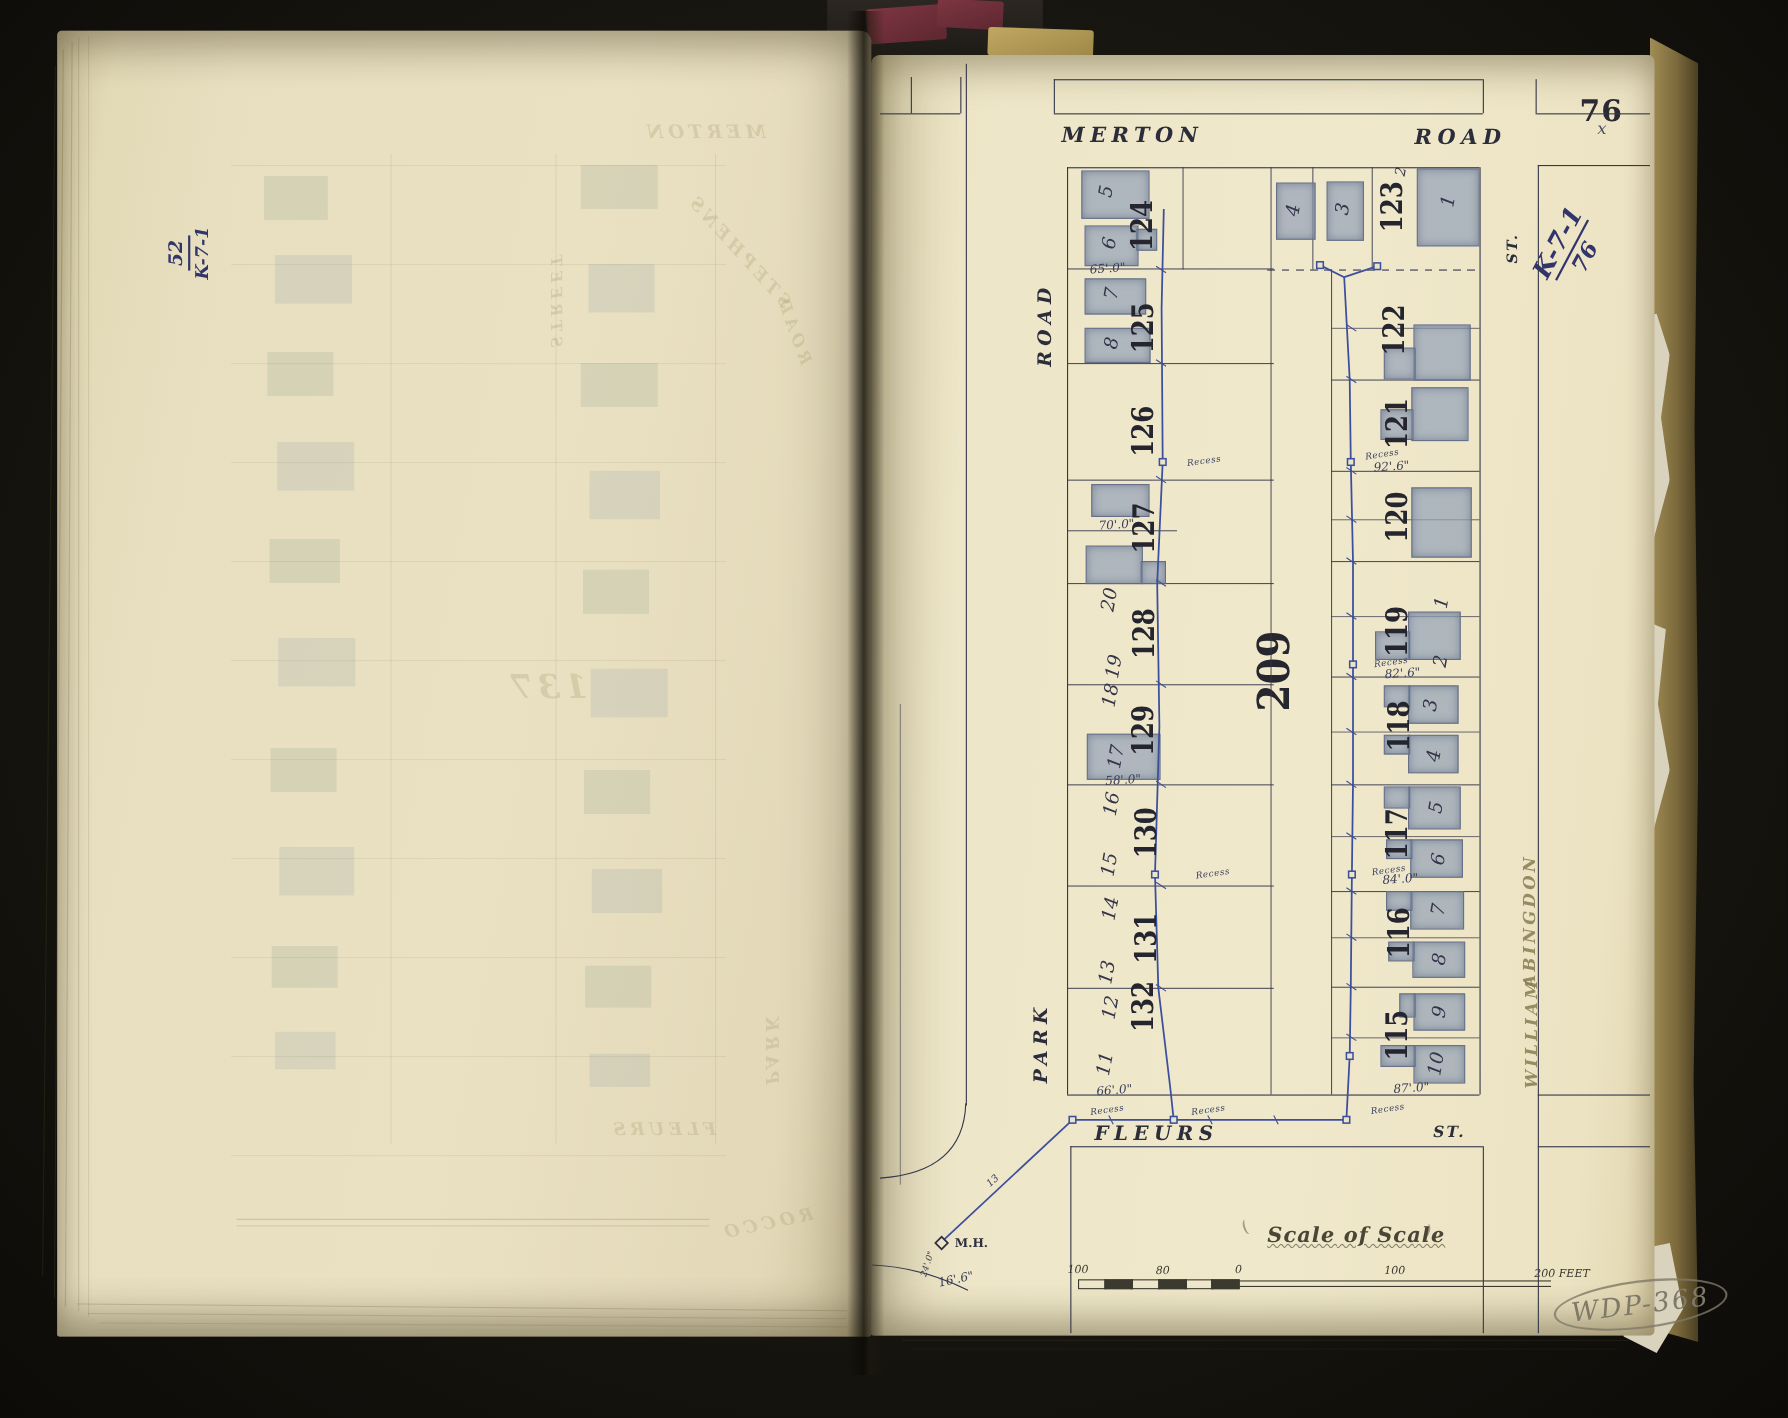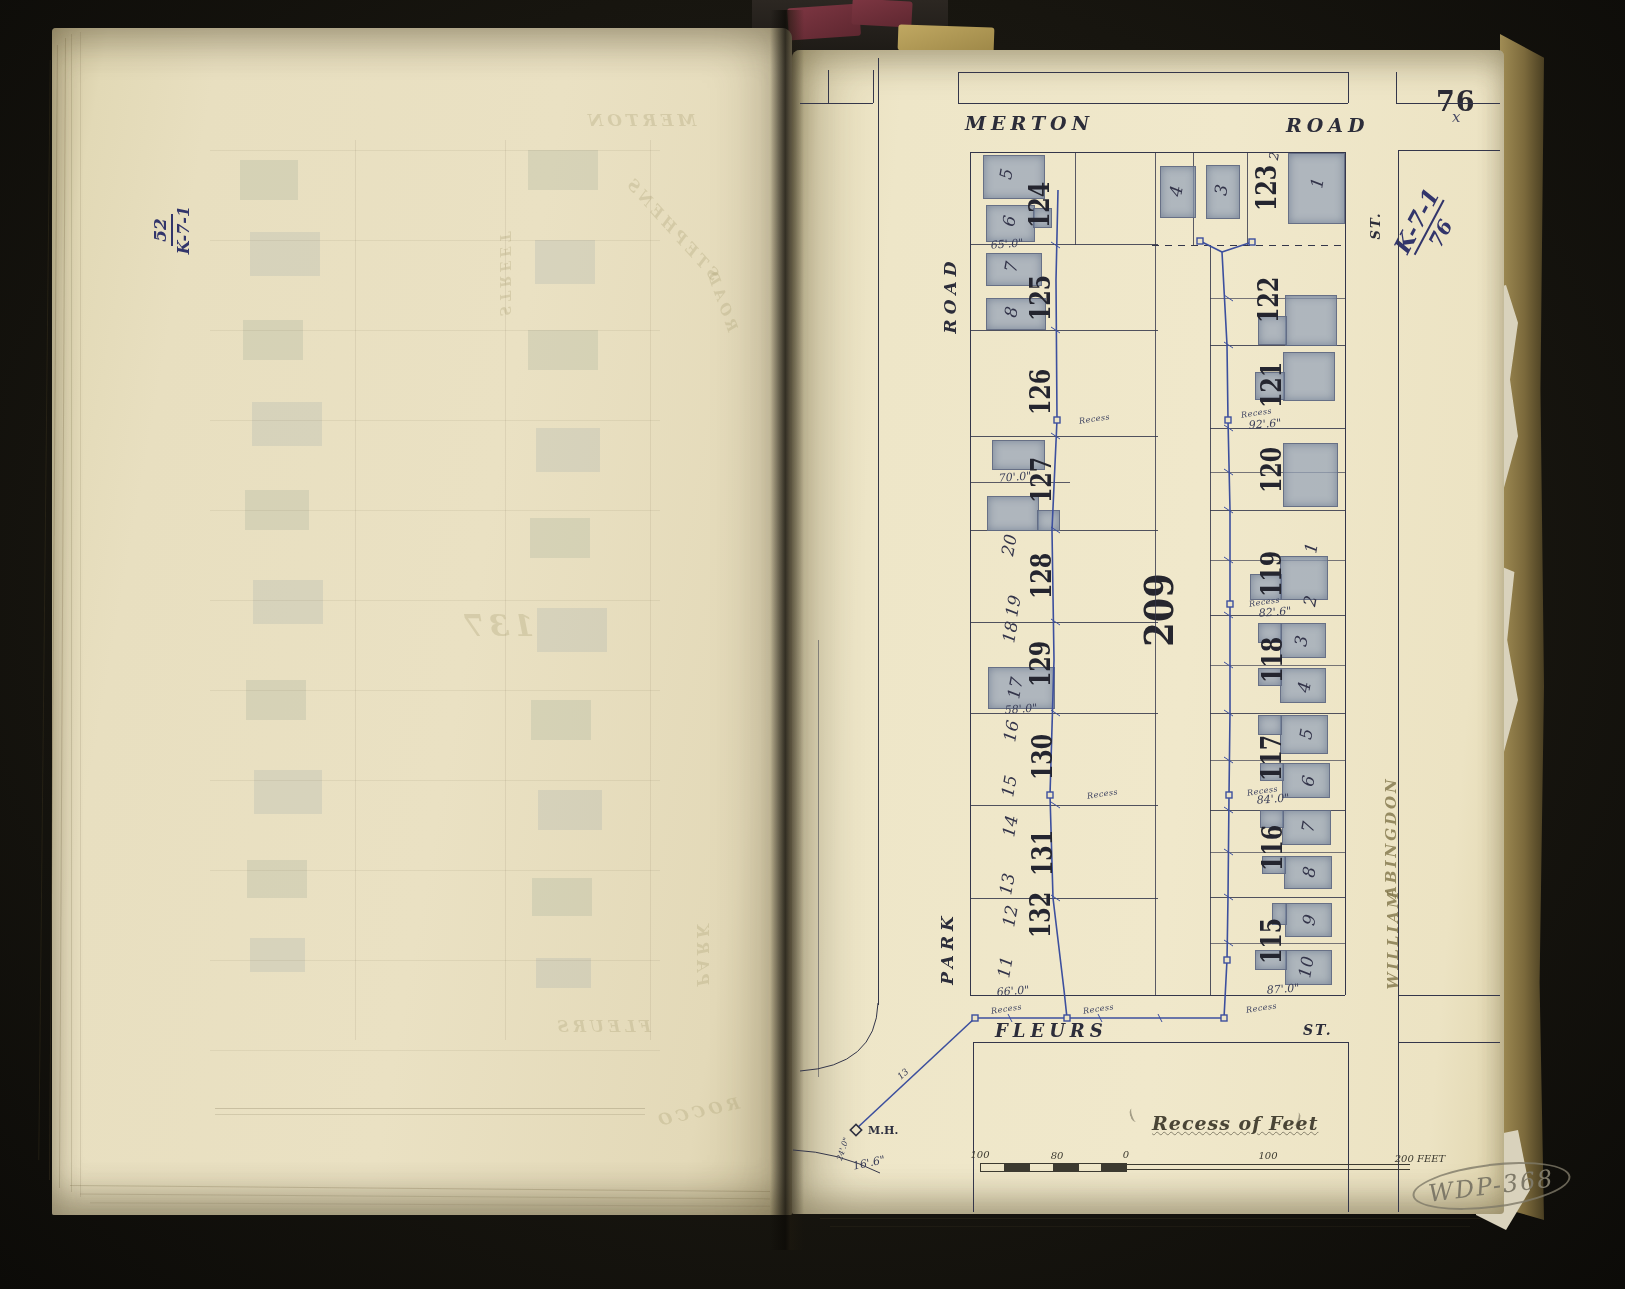--- a/index.html
+++ b/index.html
@@ -352,21 +352,21 @@
       <div class="recess" style="position: absolute; left: 1241px; top: 413px;">Recess</div>
       <div class="recess" style="position: absolute; left: 1249px; top: 602px;">Recess</div>
       <div class="recess" style="position: absolute; left: 1247px; top: 791px;">Recess</div>
       <div class="recess" style="position: absolute; left: 991px; top: 1009px;">Recess</div>
       <div class="recess" style="position: absolute; left: 1083px; top: 1009px;">Recess</div>
       <div class="recess" style="position: absolute; left: 1246px; top: 1008px;">Recess</div>
     </div>
 
   <div class="abs" style="left:868px;top:1124px;font-size:11px;font-weight:bold;color:#2e3040;">M.H.</div>
 
-  <div class="abs scale-title" style="left:1152px;top:1112px;">Recess of Feet</div>
+  <div class="abs scale-title" style="left:1152px;top:1112px;">Scale of Scale</div>
   <div class="abs" style="left:1130px;top:1108px;width:6px;height:14px;border-left:2px solid rgba(74,69,54,.45);border-radius:60% 0 0 60%;transform:rotate(-18deg);"></div>
   <div class="abs" style="left:1292px;top:1112px;width:6px;height:14px;border-right:2px solid rgba(74,69,54,.45);border-radius:0 60% 60% 0;transform:rotate(18deg);"></div>
   <div id="scale-bar" class="abs">
       <div style="position: absolute; left: 980px; top: 1163px; width: 24.2px; height: 7px; background: transparent; border: 1px solid rgb(60, 58, 48);"></div>
       <div style="position: absolute; left: 1004.2px; top: 1163px; width: 24.2px; height: 7px; background: rgb(60, 58, 48); border: 1px solid rgb(60, 58, 48);"></div>
       <div style="position: absolute; left: 1028.4px; top: 1163px; width: 24.2px; height: 7px; background: transparent; border: 1px solid rgb(60, 58, 48);"></div>
       <div style="position: absolute; left: 1052.6px; top: 1163px; width: 24.2px; height: 7px; background: rgb(60, 58, 48); border: 1px solid rgb(60, 58, 48);"></div>
       <div style="position: absolute; left: 1076.8px; top: 1163px; width: 24.2px; height: 7px; background: transparent; border: 1px solid rgb(60, 58, 48);"></div>
       <div style="position: absolute; left: 1101px; top: 1163px; width: 24.2px; height: 7px; background: rgb(60, 58, 48); border: 1px solid rgb(60, 58, 48);"></div>
       <div style="position: absolute; left: 1126px; top: 1164px; width: 284px; height: 4px; border-top: 1.5px solid rgb(60, 58, 48); border-bottom: 1.5px solid rgb(60, 58, 48);"></div>

